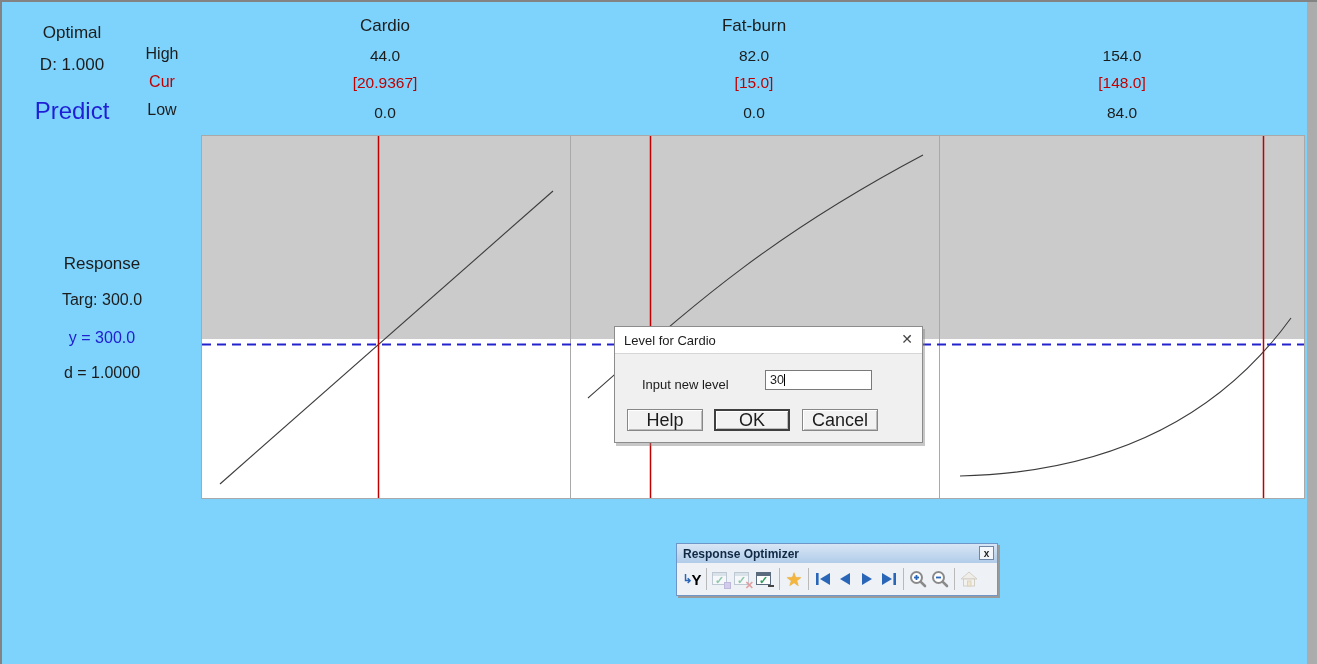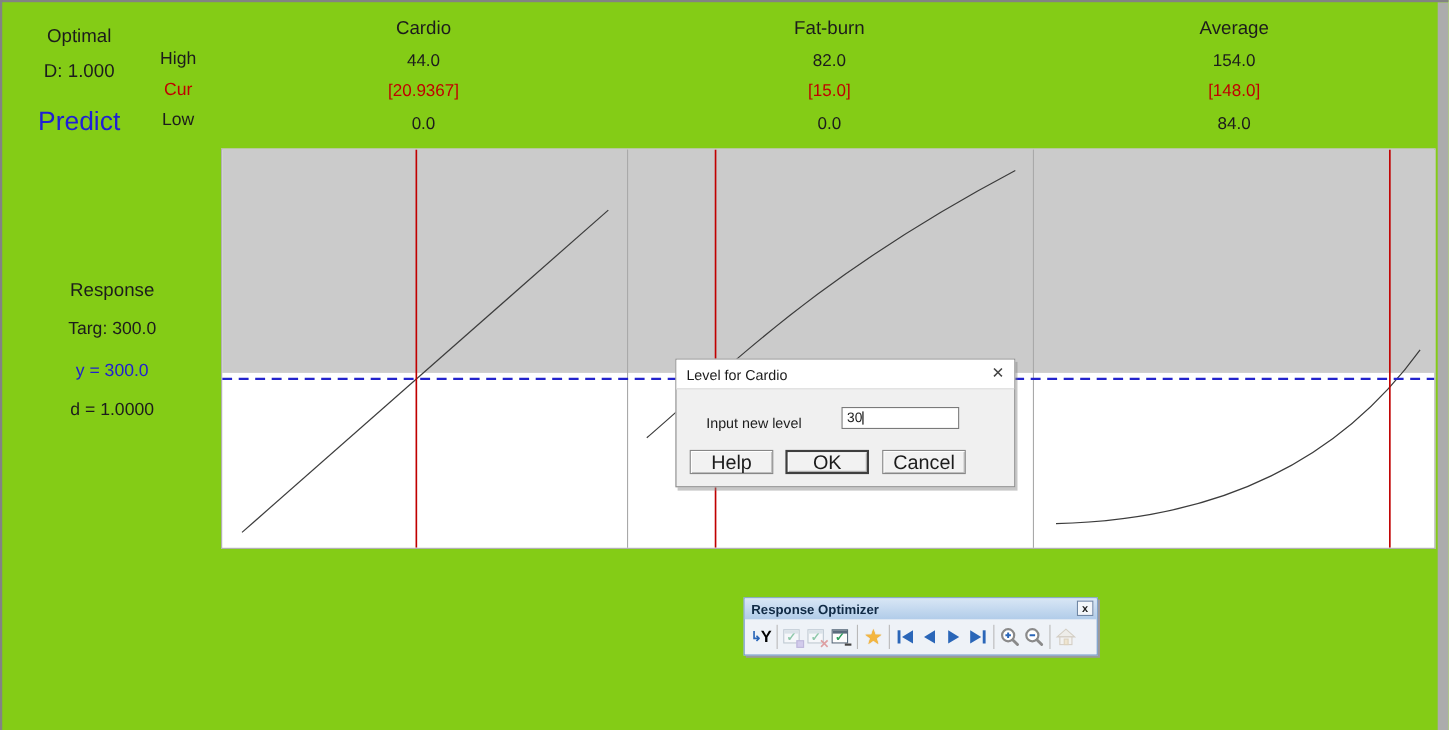--- a/index.html
+++ b/index.html
@@ -1,18 +1,18 @@
 <!DOCTYPE html>
 <html><head>
 <meta charset="utf-8">
 <style>
   * { margin:0; padding:0; box-sizing:border-box; }
   html,body { width:1317px; height:664px; }
   body { font-family:"Liberation Sans", sans-serif; color:#1c1c1c; }
-  #app { position:relative; width:1317px; height:664px; background:#84cc16;
+  #app { position:relative; width:1317px; height:664px; background:#7dd3fc;
          border-top:2px solid #838383; border-left:2px solid #838383; overflow:hidden; }
   .abs { position:absolute; }
   .ctr { text-align:center; }
 
   
   .right-band { position:absolute; left:1305px; top:0; width:12px; height:664px; background:#acacac; }
 
   
   .t17 { font-size:17px; }
   .t16 { font-size:16px; }
@@ -98,21 +98,20 @@
     <div class="f-cur">[20.9367]</div>
     <div class="f-low">0.0</div>
   </div>
   <div class="fcol" style="left:568px;width:368px;">
     <div class="f-name">Fat-burn</div>
     <div class="f-high">82.0</div>
     <div class="f-cur">[15.0]</div>
     <div class="f-low">0.0</div>
   </div>
   <div class="fcol" style="left:937px;width:366px;">
-    <div class="f-name">Average</div>
     <div class="f-high">154.0</div>
     <div class="f-cur">[148.0]</div>
     <div class="f-low">84.0</div>
   </div>
 
   <div class="abs ctr t17" style="left:20px;top:252px;width:160px;">Response</div>
   <div class="abs ctr t16" style="left:20px;top:289px;width:160px;">Targ: 300.0</div>
   <div class="abs ctr t16 blue" style="left:20px;top:327px;width:160px;">y = 300.0</div>
   <div class="abs ctr t16" style="left:20px;top:362px;width:160px;">d = 1.0000</div>
 

